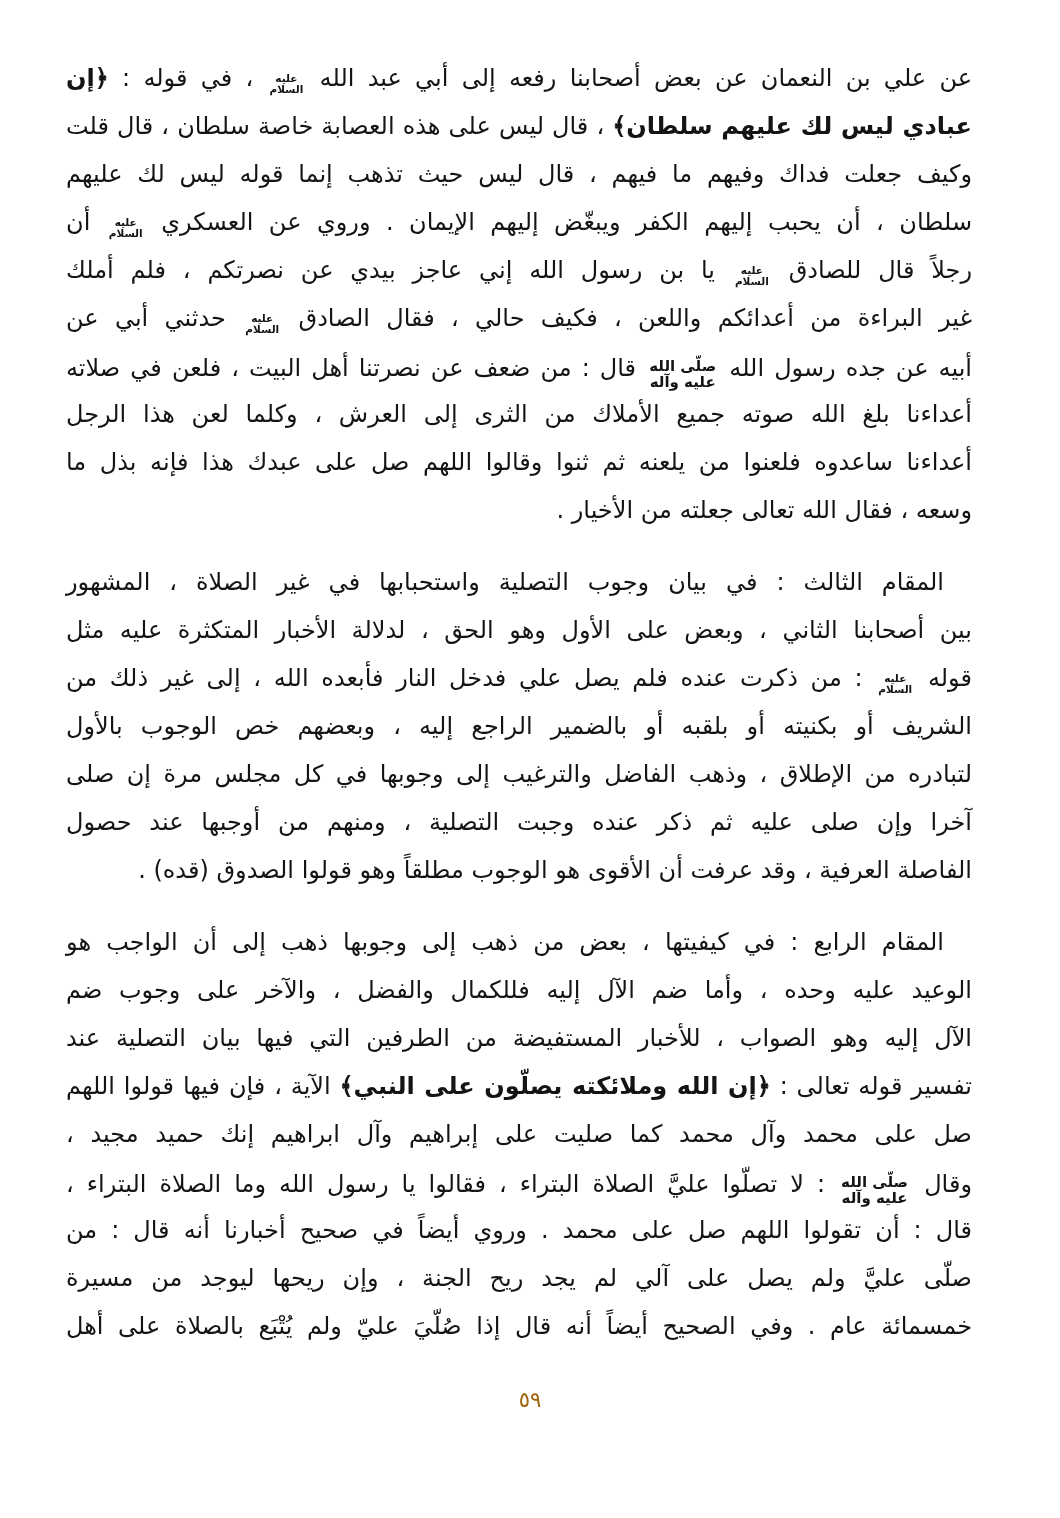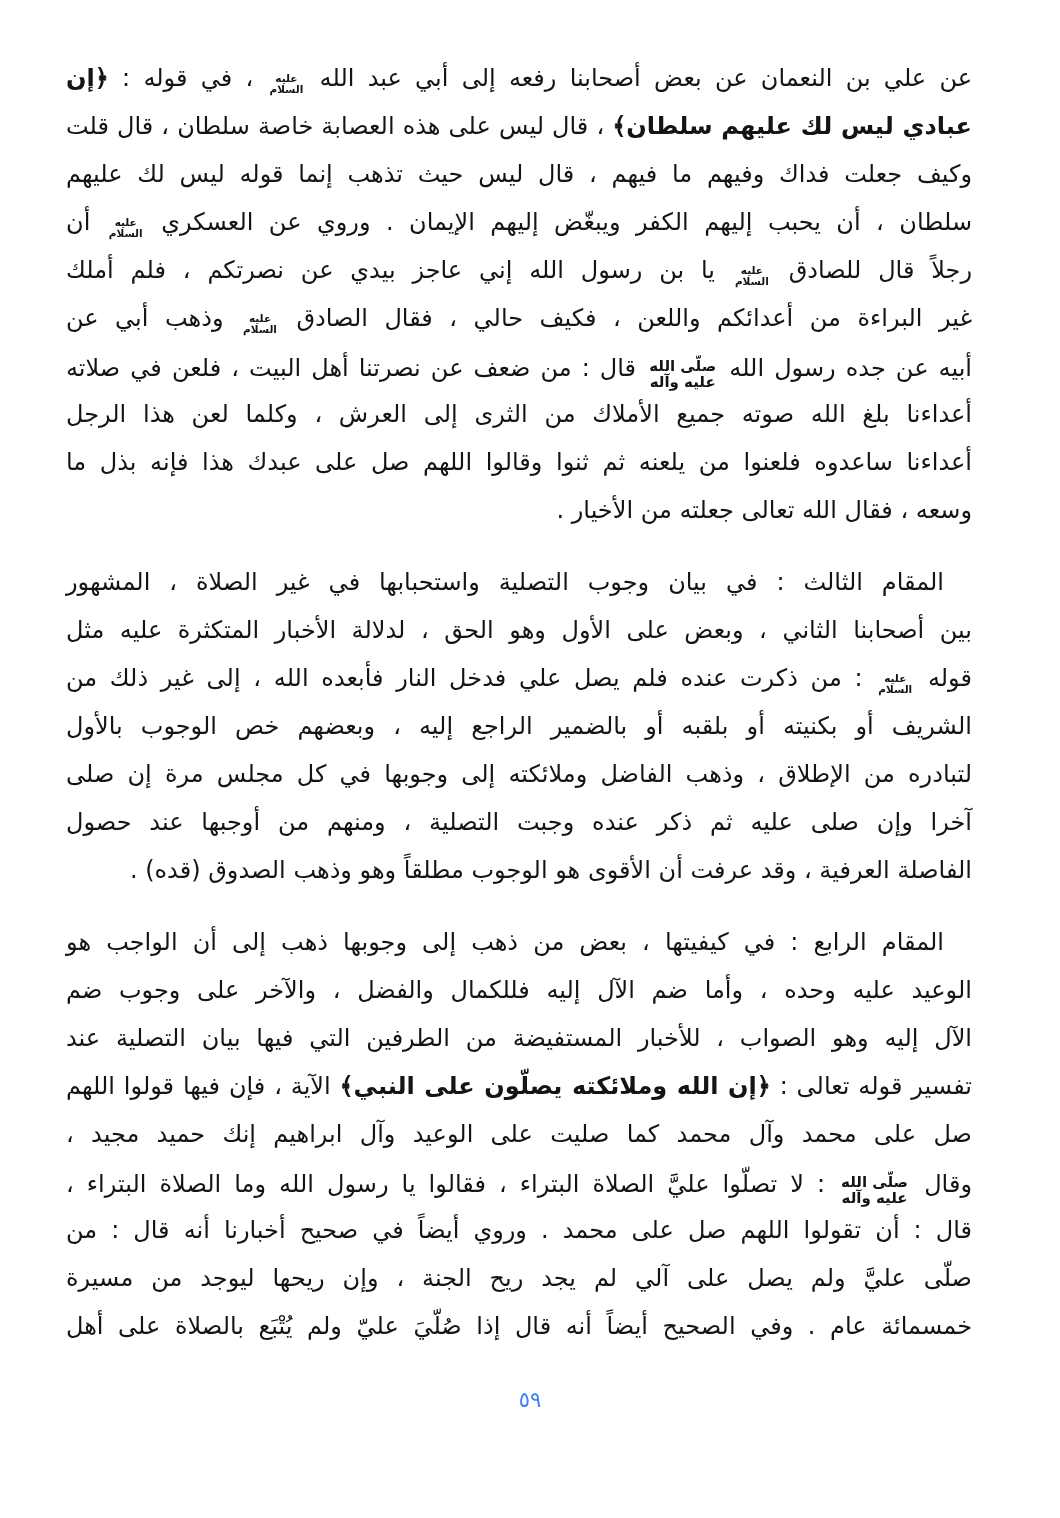--- a/index.html
+++ b/index.html
@@ -24,55 +24,55 @@
   .quran{font-weight:700;}
   .honorific{
     display:inline-block;vertical-align:middle;text-align:center;
     line-height:1.08;font-size:10.5px;font-weight:700;margin:16px 3px 6px 3px;
     letter-spacing:0;
   }
   .honorific .hl{display:block;text-align-last:center;}
   .honorific.saww{font-size:15px;}
   .page-number{
     margin-top:38px;text-align:center;text-align-last:center;
-    font-size:21px;color:#3b82f6;
+    font-size:21px;color:#a16207;
   }
 </style>
 </head>
 <body>
 
 <div class="page">
   <div class="text-block">
       <div class="paragraph">
         <div class="line"><span>عن علي بن النعمان عن بعض أصحابنا رفعه إلى أبي عبد الله </span><span class="honorific as"><span class="hl">عليه</span><span class="hl">السلام</span></span><span> ، في قوله : </span><span class="quran">﴿إن</span></div>
         <div class="line"><span class="quran">عبادي ليس لك عليهم سلطان﴾</span><span> ، قال ليس على هذه العصابة خاصة سلطان ، قال قلت</span></div>
         <div class="line"><span>وكيف جعلت فداك وفيهم ما فيهم ، قال ليس حيث تذهب إنما قوله ليس لك عليهم</span></div>
         <div class="line"><span>سلطان ، أن يحبب إليهم الكفر ويبغّض إليهم الإيمان . وروي عن العسكري </span><span class="honorific as"><span class="hl">عليه</span><span class="hl">السلام</span></span><span> أن</span></div>
         <div class="line"><span>رجلاً قال للصادق </span><span class="honorific as"><span class="hl">عليه</span><span class="hl">السلام</span></span><span> يا بن رسول الله إني عاجز بيدي عن نصرتكم ، فلم أملك</span></div>
-        <div class="line"><span>غير البراءة من أعدائكم واللعن ، فكيف حالي ، فقال الصادق </span><span class="honorific as"><span class="hl">عليه</span><span class="hl">السلام</span></span><span> وذهب أبي عن</span></div>
+        <div class="line"><span>غير البراءة من أعدائكم واللعن ، فكيف حالي ، فقال الصادق </span><span class="honorific as"><span class="hl">عليه</span><span class="hl">السلام</span></span><span> حدثني أبي عن</span></div>
         <div class="line"><span>أبيه عن جده رسول الله </span><span class="honorific saww"><span class="hl">صلّى الله</span><span class="hl">عليه وآله</span></span><span> قال : من ضعف عن نصرتنا أهل البيت ، فلعن في صلاته</span></div>
         <div class="line"><span>أعداءنا بلغ الله صوته جميع الأملاك من الثرى إلى العرش ، وكلما لعن هذا الرجل</span></div>
         <div class="line"><span>أعداءنا ساعدوه فلعنوا من يلعنه ثم ثنوا وقالوا اللهم صل على عبدك هذا فإنه بذل ما</span></div>
         <div class="line last"><span>وسعه ، فقال الله تعالى جعلته من الأخيار .</span></div>
       </div>
       <div class="paragraph">
         <div class="line indent"><span>المقام الثالث : في بيان وجوب التصلية واستحبابها في غير الصلاة ، المشهور</span></div>
         <div class="line"><span>بين أصحابنا الثاني ، وبعض على الأول وهو الحق ، لدلالة الأخبار المتكثرة عليه مثل</span></div>
         <div class="line"><span>قوله </span><span class="honorific as"><span class="hl">عليه</span><span class="hl">السلام</span></span><span> : من ذكرت عنده فلم يصل علي فدخل النار فأبعده الله ، إلى غير ذلك من</span></div>
         <div class="line"><span>الشريف أو بكنيته أو بلقبه أو بالضمير الراجع إليه ، وبعضهم خص الوجوب بالأول</span></div>
-        <div class="line"><span>لتبادره من الإطلاق ، وذهب الفاضل وملائكته إلى وجوبها في كل مجلس مرة إن صلى</span></div>
+        <div class="line"><span>لتبادره من الإطلاق ، وذهب الفاضل والترغيب إلى وجوبها في كل مجلس مرة إن صلى</span></div>
         <div class="line"><span>آخرا وإن صلى عليه ثم ذكر عنده وجبت التصلية ، ومنهم من أوجبها عند حصول</span></div>
-        <div class="line last"><span>الفاصلة العرفية ، وقد عرفت أن الأقوى هو الوجوب مطلقاً وهو وذهب الصدوق (قده) .</span></div>
+        <div class="line last"><span>الفاصلة العرفية ، وقد عرفت أن الأقوى هو الوجوب مطلقاً وهو قولوا الصدوق (قده) .</span></div>
       </div>
       <div class="paragraph">
         <div class="line indent"><span>المقام الرابع : في كيفيتها ، بعض من ذهب إلى وجوبها ذهب إلى أن الواجب هو</span></div>
         <div class="line"><span>الوعيد عليه وحده ، وأما ضم الآل إليه فللكمال والفضل ، والآخر على وجوب ضم</span></div>
         <div class="line"><span>الآل إليه وهو الصواب ، للأخبار المستفيضة من الطرفين التي فيها بيان التصلية عند</span></div>
         <div class="line"><span>تفسير قوله تعالى : </span><span class="quran">﴿إن الله وملائكته يصلّون على النبي﴾</span><span> الآية ، فإن فيها قولوا اللهم</span></div>
-        <div class="line"><span>صل على محمد وآل محمد كما صليت على الوعيد وآل ابراهيم إنك حميد مجيد ،</span></div>
+        <div class="line"><span>صل على محمد وآل محمد كما صليت على إبراهيم وآل ابراهيم إنك حميد مجيد ،</span></div>
         <div class="line"><span>وقال </span><span class="honorific saww"><span class="hl">صلّى الله</span><span class="hl">عليه وآله</span></span><span> : لا تصلّوا عليَّ الصلاة البتراء ، فقالوا يا رسول الله وما الصلاة البتراء ،</span></div>
         <div class="line"><span>قال : أن تقولوا اللهم صل على محمد . وروي أيضاً في صحيح أخبارنا أنه قال : من</span></div>
         <div class="line"><span>صلّى عليَّ ولم يصل على آلي لم يجد ريح الجنة ، وإن ريحها ليوجد من مسيرة</span></div>
         <div class="line"><span>خمسمائة عام . وفي الصحيح أيضاً أنه قال إذا صُلّيَ عليّ ولم يُتْبَع بالصلاة على أهل</span></div>
       </div>
     </div>
   <div class="page-number">٥٩</div>
 </div>
 
 </body></html>

